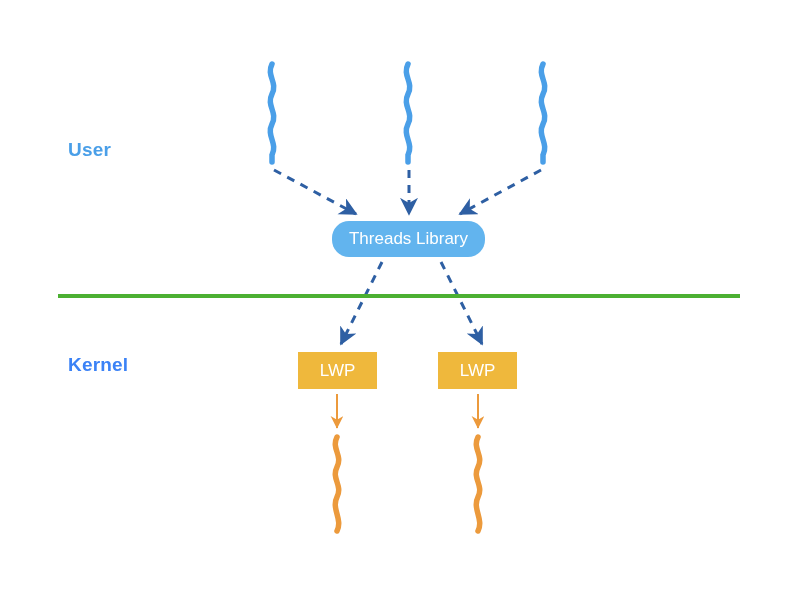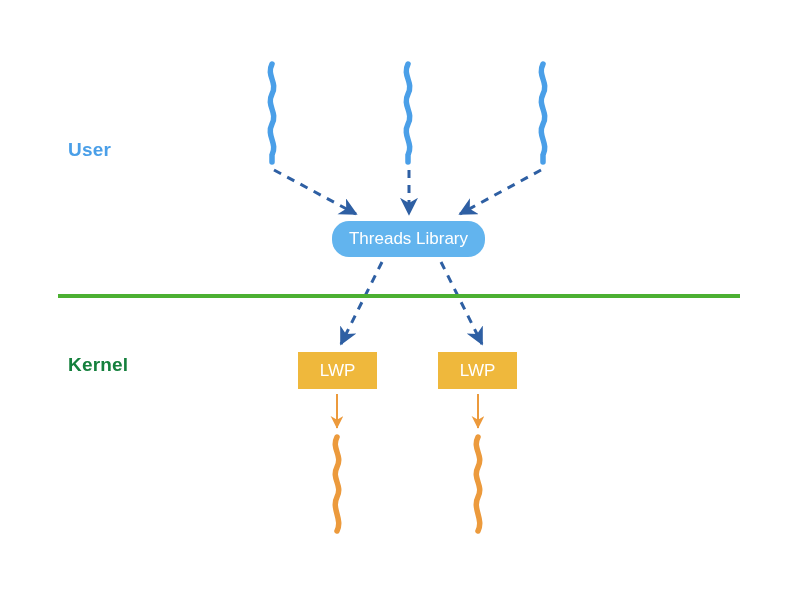--- a/index.html
+++ b/index.html
@@ -35,21 +35,21 @@
     white-space: nowrap;
   }
   #label-user {
     left: 68px;
     top: 139px;
     color: #4A9FE8;
   }
   #label-kernel {
     left: 68px;
     top: 354px;
-    color: #15803d;
+    color: #3b82f6;
   }
   .node-box {
     position: absolute;
     display: flex;
     align-items: center;
     justify-content: center;
     color: #ffffff;
     font-size: 17px;
     font-family: "Liberation Sans", sans-serif;
     box-sizing: border-box;

